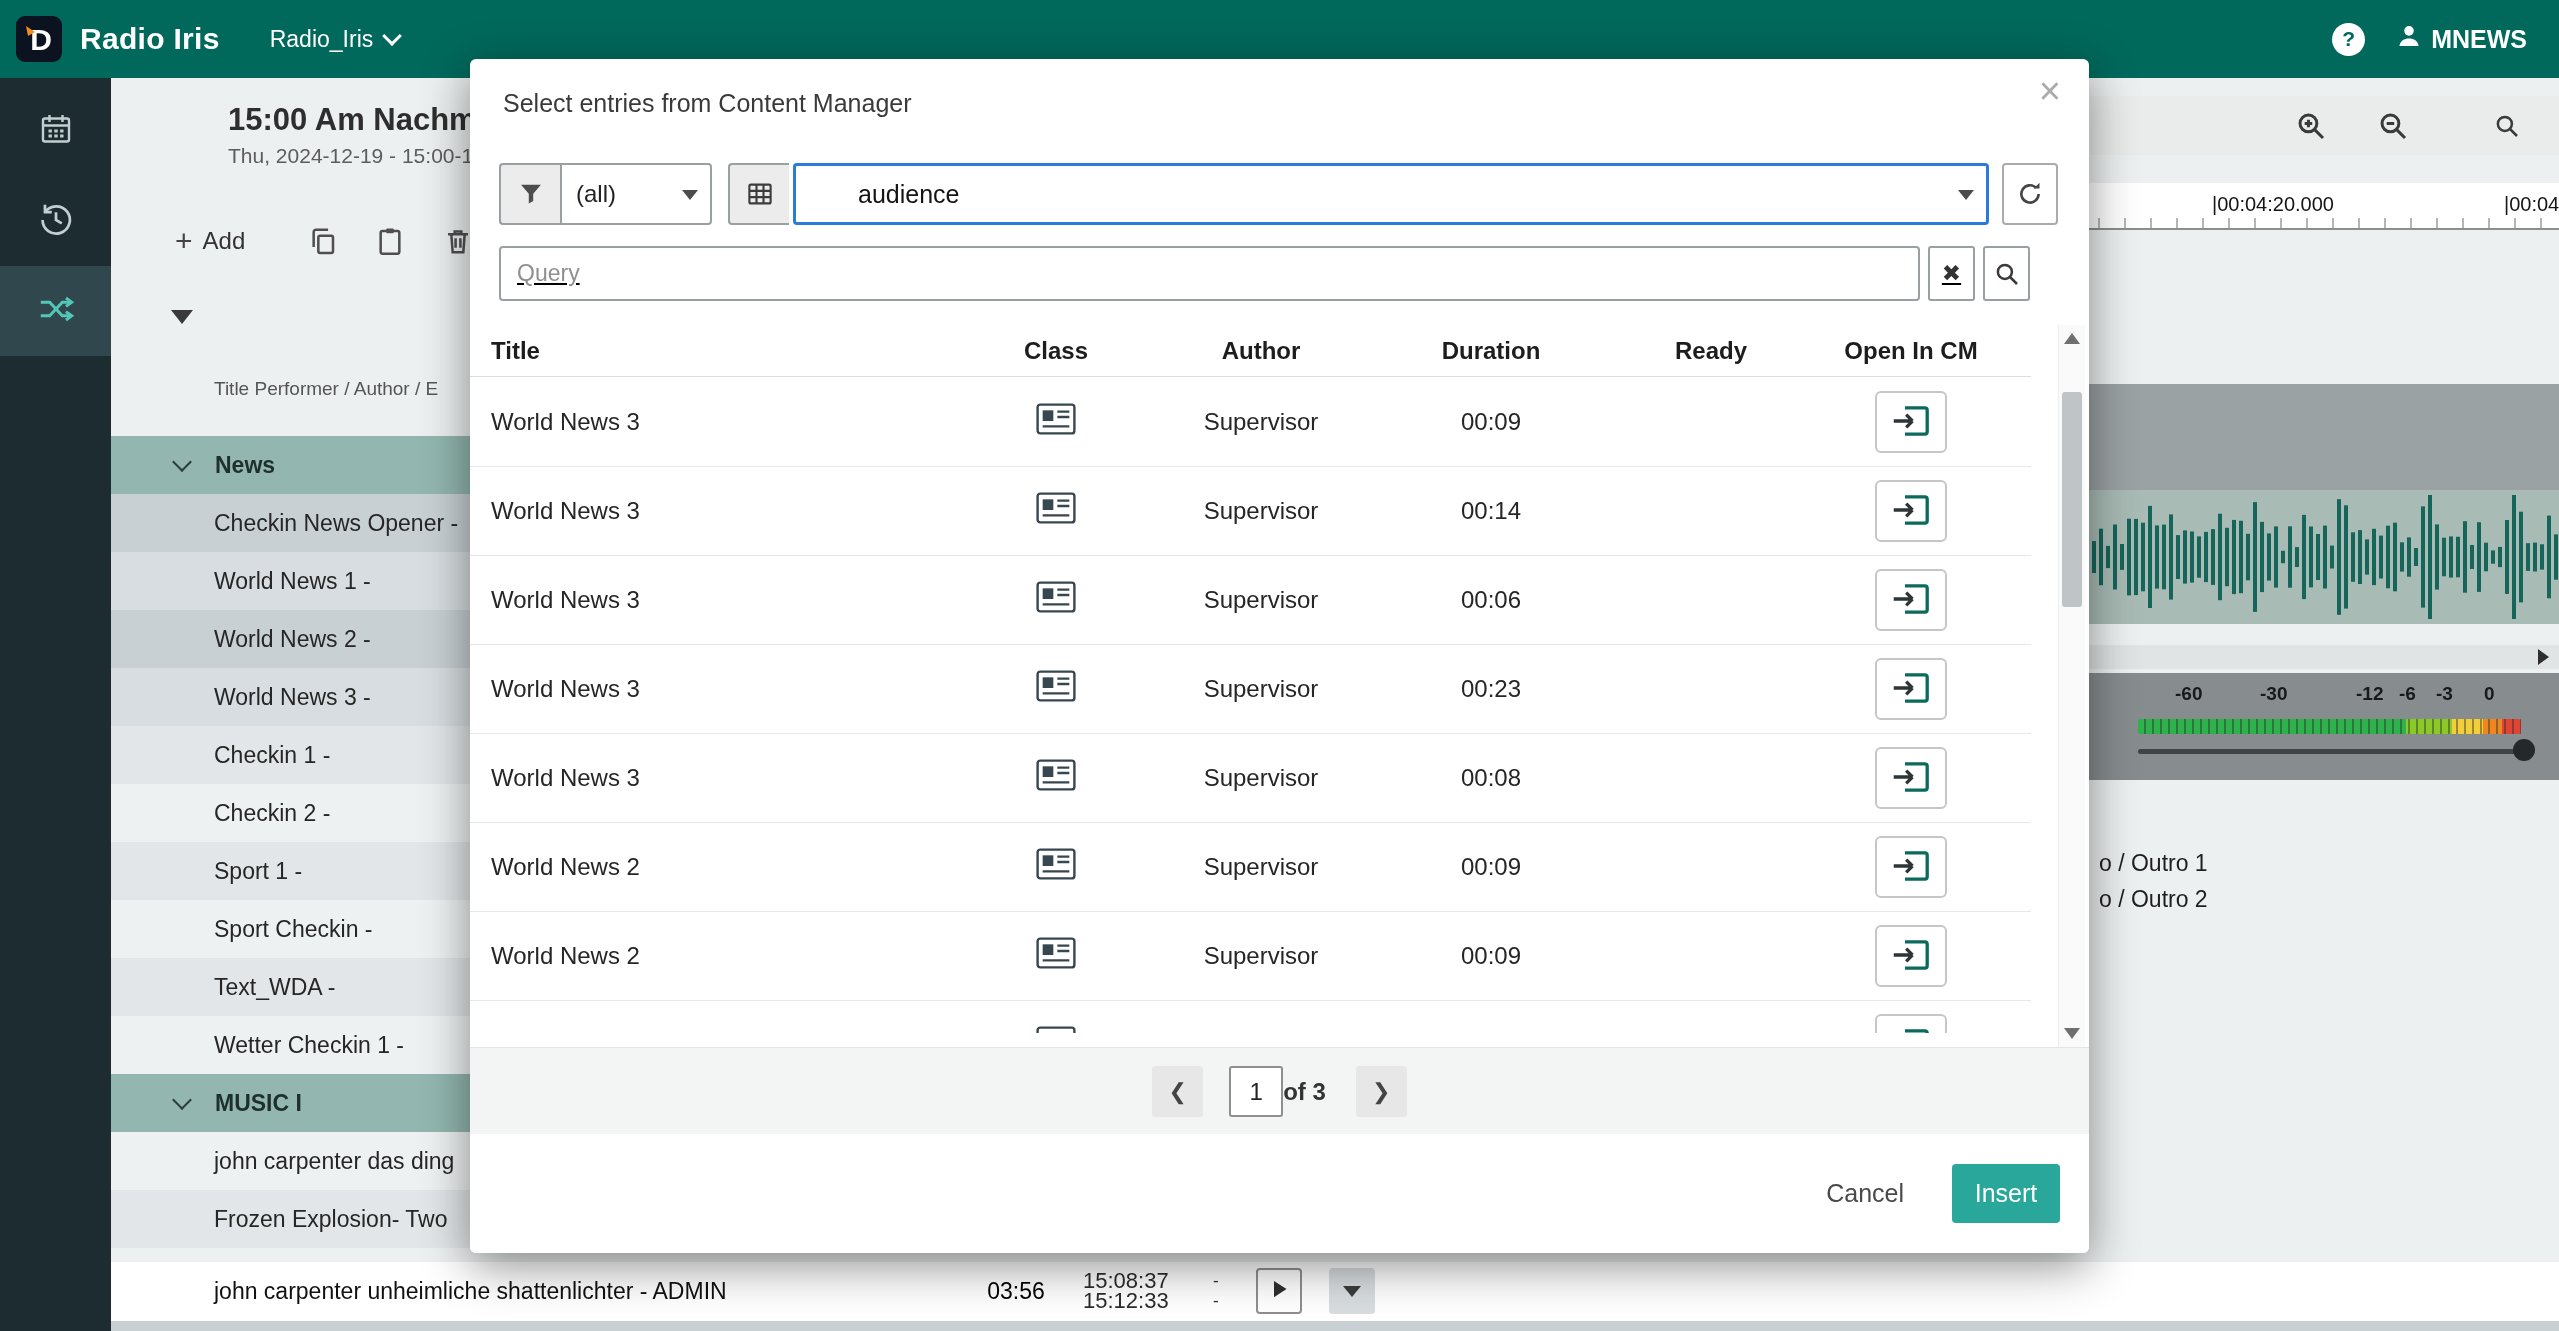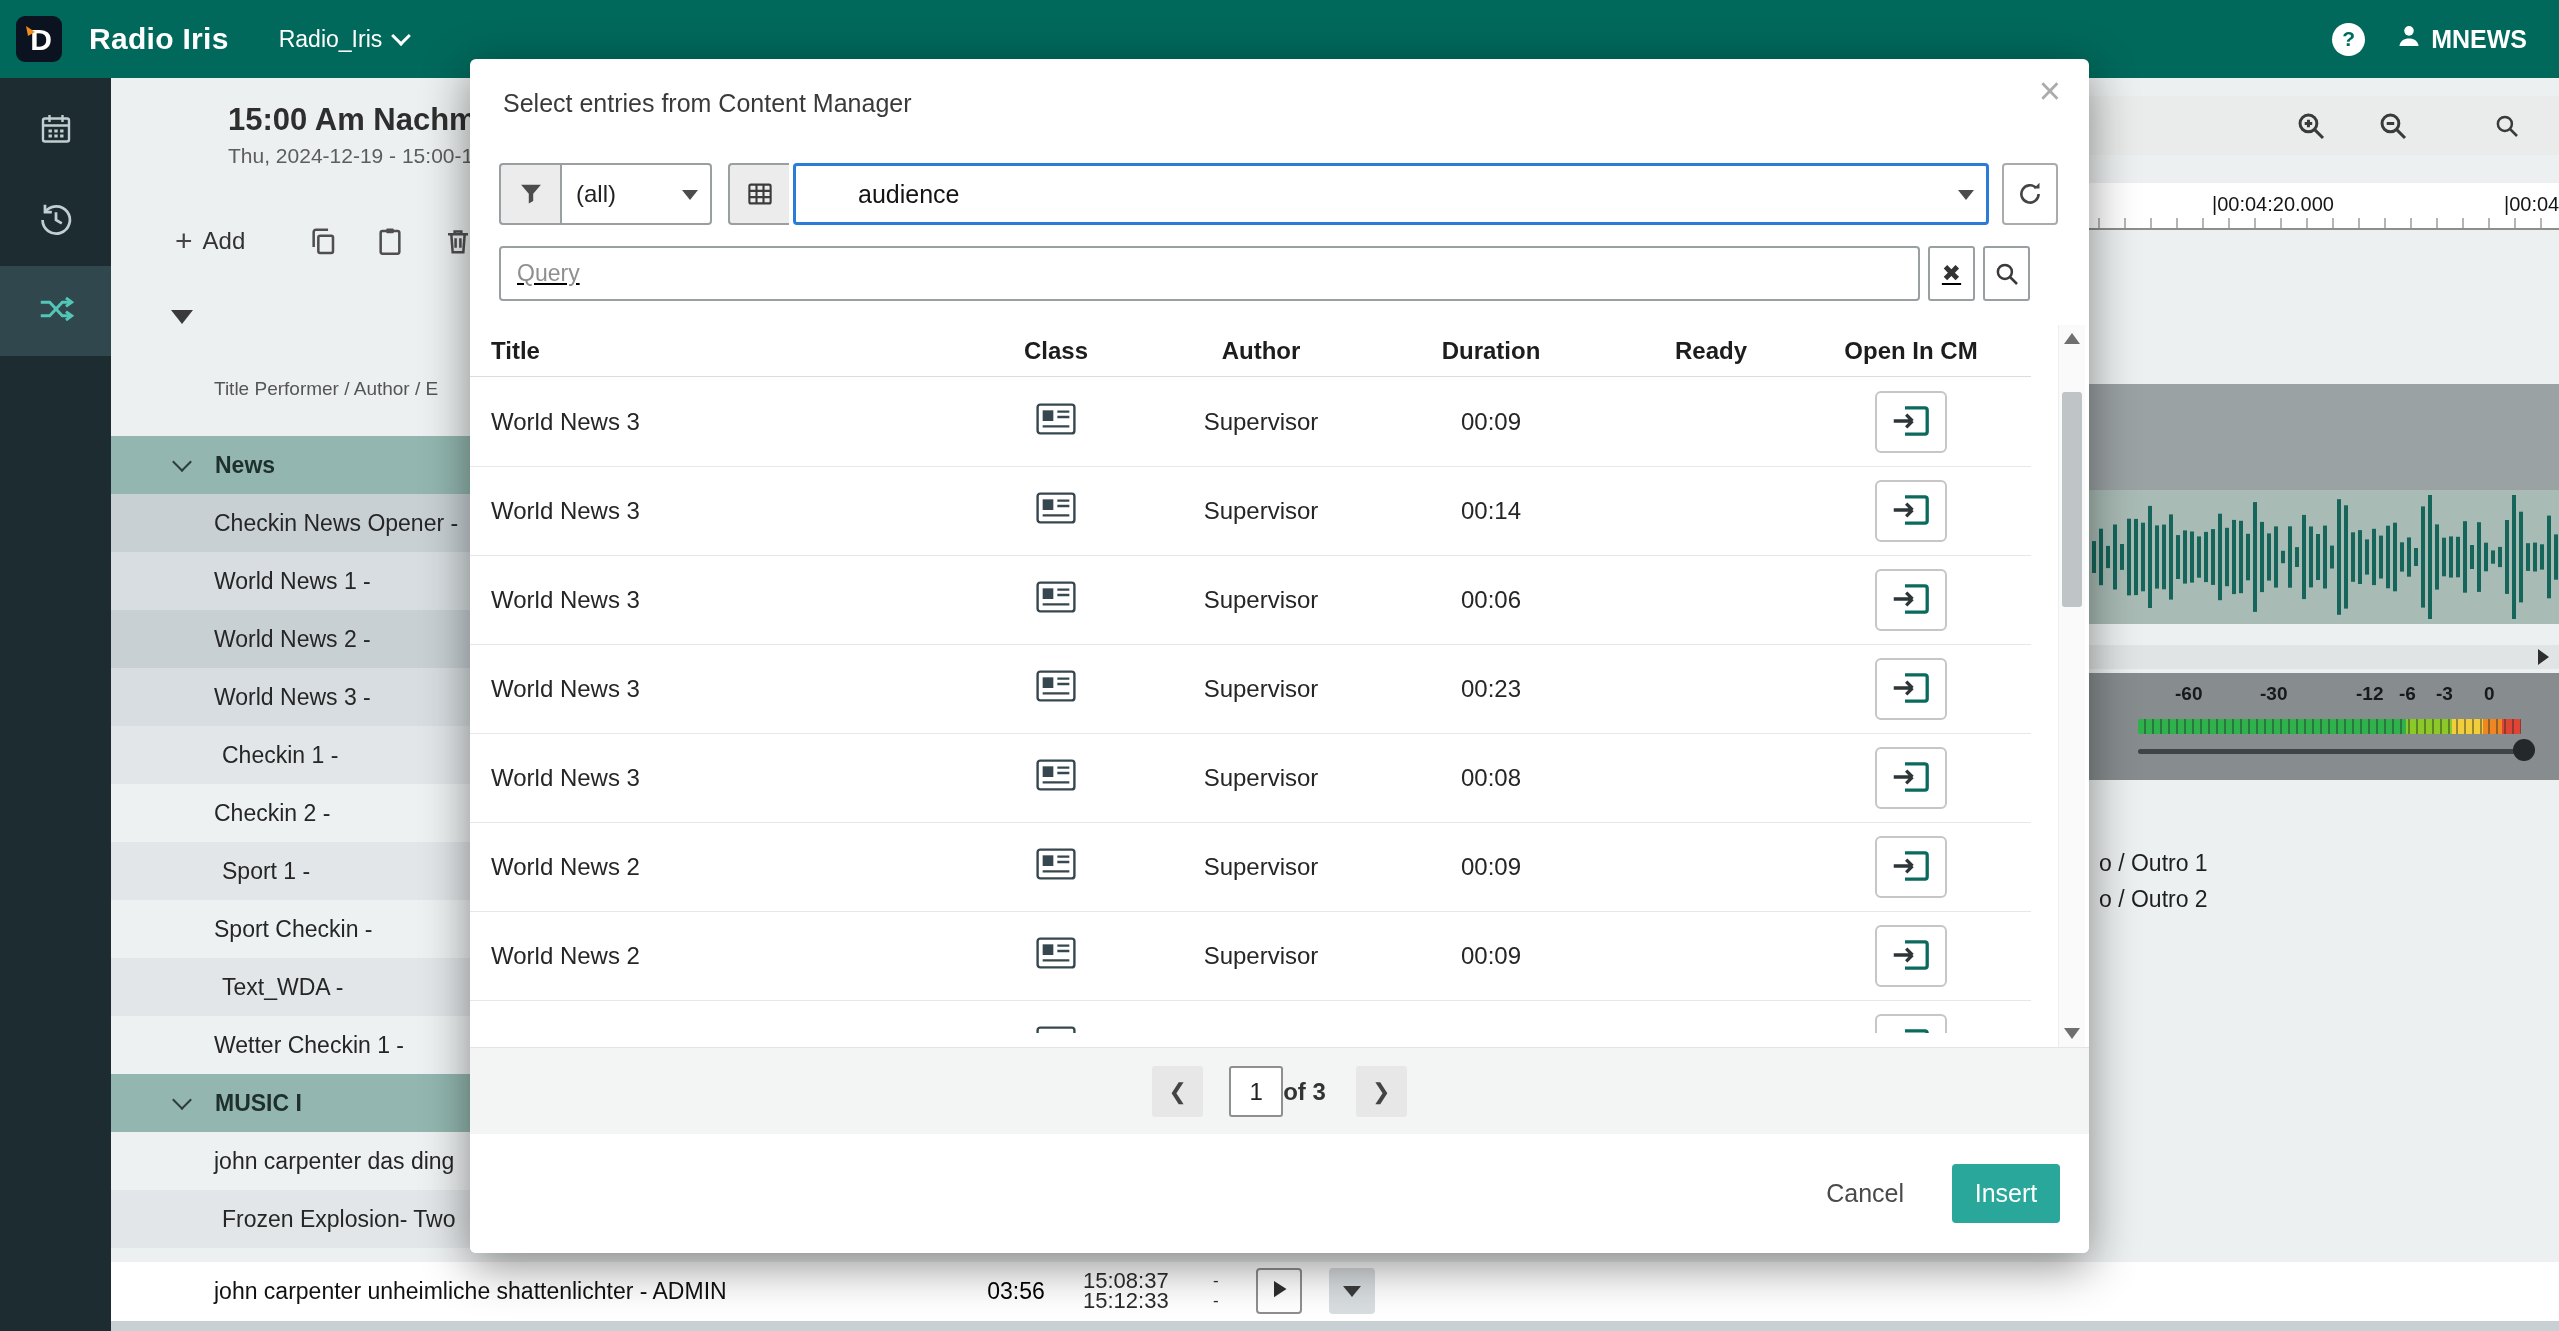--- a/index.html
+++ b/index.html
@@ -2,21 +2,21 @@
 <html><head>
 <meta charset="utf-8">
 <style>
   html,body{margin:0;padding:0;background:#cfd4d4;}
   .screen{position:relative;width:2559px;height:1331px;background:#edf0f0;overflow:hidden;
           font-family:"Liberation Sans",sans-serif;-webkit-font-smoothing:antialiased;}
   
   .topbar{position:absolute;left:0;top:0;right:0;height:78px;background:#00695c;display:flex;
           align-items:center;color:#fff;z-index:5;}
   .logo{margin-left:16px;width:46px;height:46px;flex:0 0 auto;}
-  .app-title{font-size:30px;font-weight:bold;margin-left:27px;letter-spacing:.3px;}
+  .app-title{font-size:30px;font-weight:bold;margin-left:18px;letter-spacing:.3px;}
   .workspace{margin-left:50px;display:flex;align-items:center;gap:12px;font-size:23px;cursor:pointer;}
   .chev{width:11px;height:11px;border-right:3px solid #fff;border-bottom:3px solid #fff;
         transform:rotate(45deg);margin-top:-6px;}
   .topbar-right{margin-left:auto;display:flex;align-items:center;gap:30px;margin-right:32px;}
   .help-badge{width:33px;height:33px;border-radius:50%;background:#fff;color:#00695c;font-weight:bold;
         font-size:21px;display:flex;align-items:center;justify-content:center;cursor:pointer;}
   .user{display:flex;align-items:center;gap:8px;font-size:25px;font-weight:bold;cursor:pointer;}
   
   .sidebar{position:absolute;left:0;top:78px;width:111px;bottom:0;background:#1d2c31;z-index:4;
         display:flex;flex-direction:column;align-items:stretch;padding-top:8px;}
@@ -34,21 +34,21 @@
         border-right:11px solid transparent;border-top:14px solid #3a3a3a;}
   .list-header{position:absolute;left:103px;top:268px;font-size:19px;color:#555;white-space:nowrap;margin-top:32px;}
   .plist{position:absolute;left:0;top:358px;width:640px;}
   .prow{height:58px;display:flex;align-items:center;font-size:23px;color:#262626;white-space:nowrap;cursor:pointer;}
   .prow .lbl{margin-left:103px;}
   .prow.g{background:#93b7b0;font-weight:bold;color:#1e2f2c;}
   .prow.g .gchev{width:12px;height:12px;border-right:2.6px solid #2d3d3a;border-bottom:2.6px solid #2d3d3a;
         transform:rotate(45deg);margin:-6px 0 0 64px;}
   .prow.g .lbl{margin-left:26px;}
   .prow.d1{background:#c8d0d4;} .prow.d2{background:#d7dde0;}
-  .prow.l1{background:#e2e6e8;padding-left:8px;} .prow.l2{background:#eef1f2;}
+  .prow.l1{background:#e2e6e8;} .prow.l2{background:#eef1f2;}
   .admin-row{position:absolute;left:0;top:1184px;right:0;height:59px;background:#fff;}
   .admin-row .ttl{position:absolute;left:103px;top:16px;font-size:23px;color:#111;white-space:nowrap;}
   .admin-row .dur{position:absolute;left:868px;top:16px;width:74px;text-align:center;font-size:23px;color:#000000;}
   .admin-row .times{position:absolute;left:972px;top:9px;font-size:22px;line-height:20px;color:#2c2c2c;}
   .admin-row .dashes{position:absolute;left:1102px;top:9px;font-size:17px;line-height:20px;color:#2c2c2c;}
   .play-box{position:absolute;left:1145px;top:6px;width:46px;height:46px;border:2px solid #8f8f8f;border-radius:4px;
         background:#fff;display:flex;align-items:center;justify-content:center;cursor:pointer;box-sizing:border-box;}
   .dd-box{position:absolute;left:1218px;top:6px;width:46px;height:46px;background:#d8dddf;border-radius:4px;
         display:flex;align-items:center;justify-content:center;cursor:pointer;}
   .dd-box .tri{width:0;height:0;border-left:9px solid transparent;border-right:9px solid transparent;border-top:11px solid #3c3c3c;}

